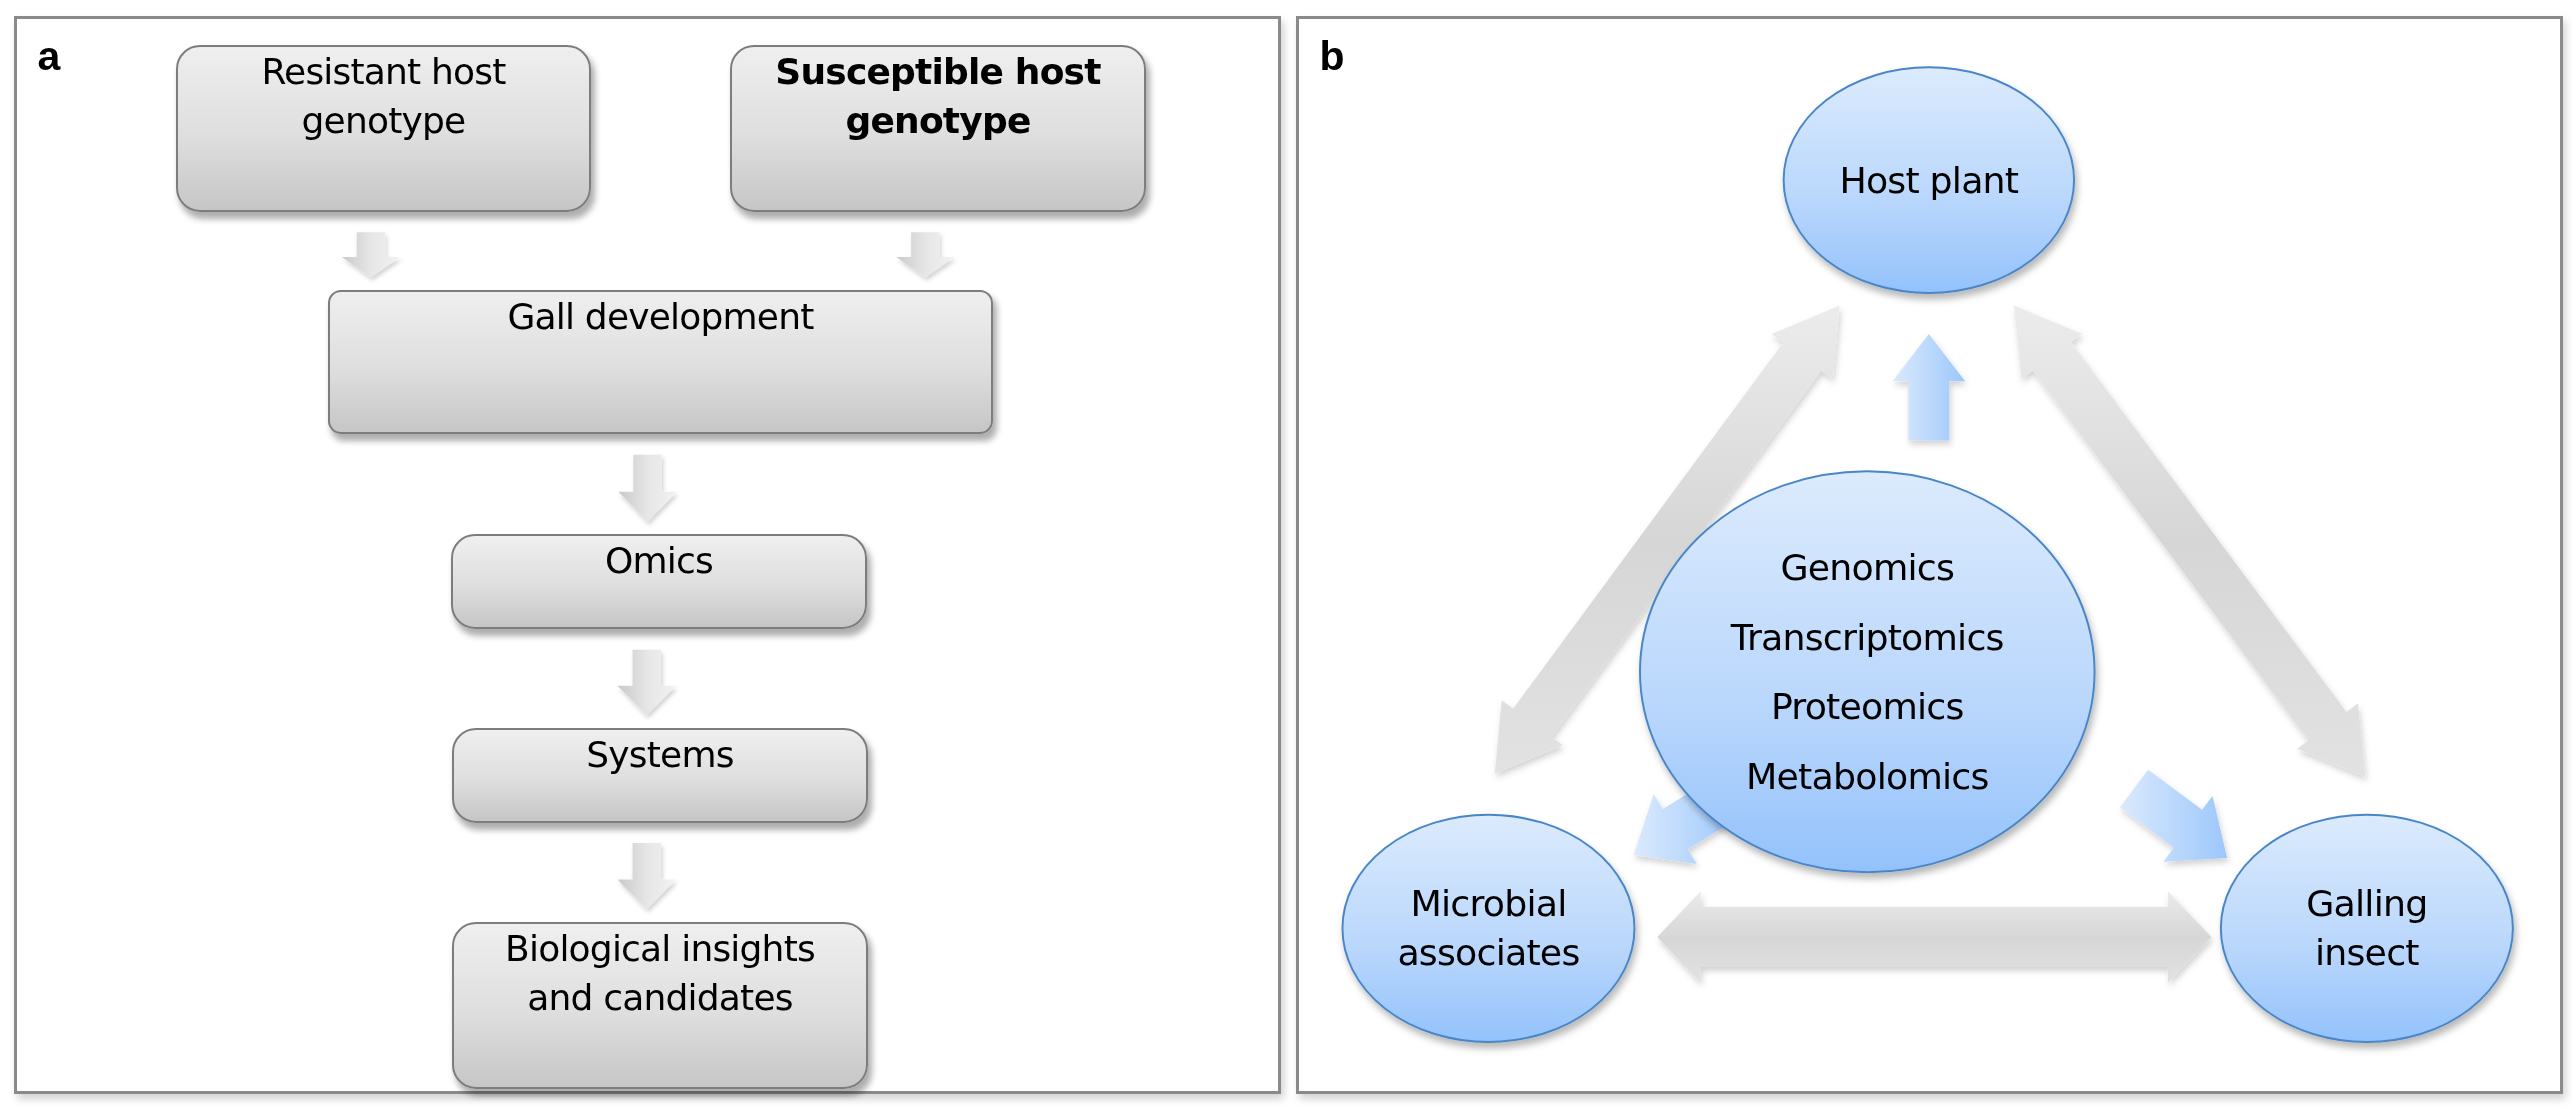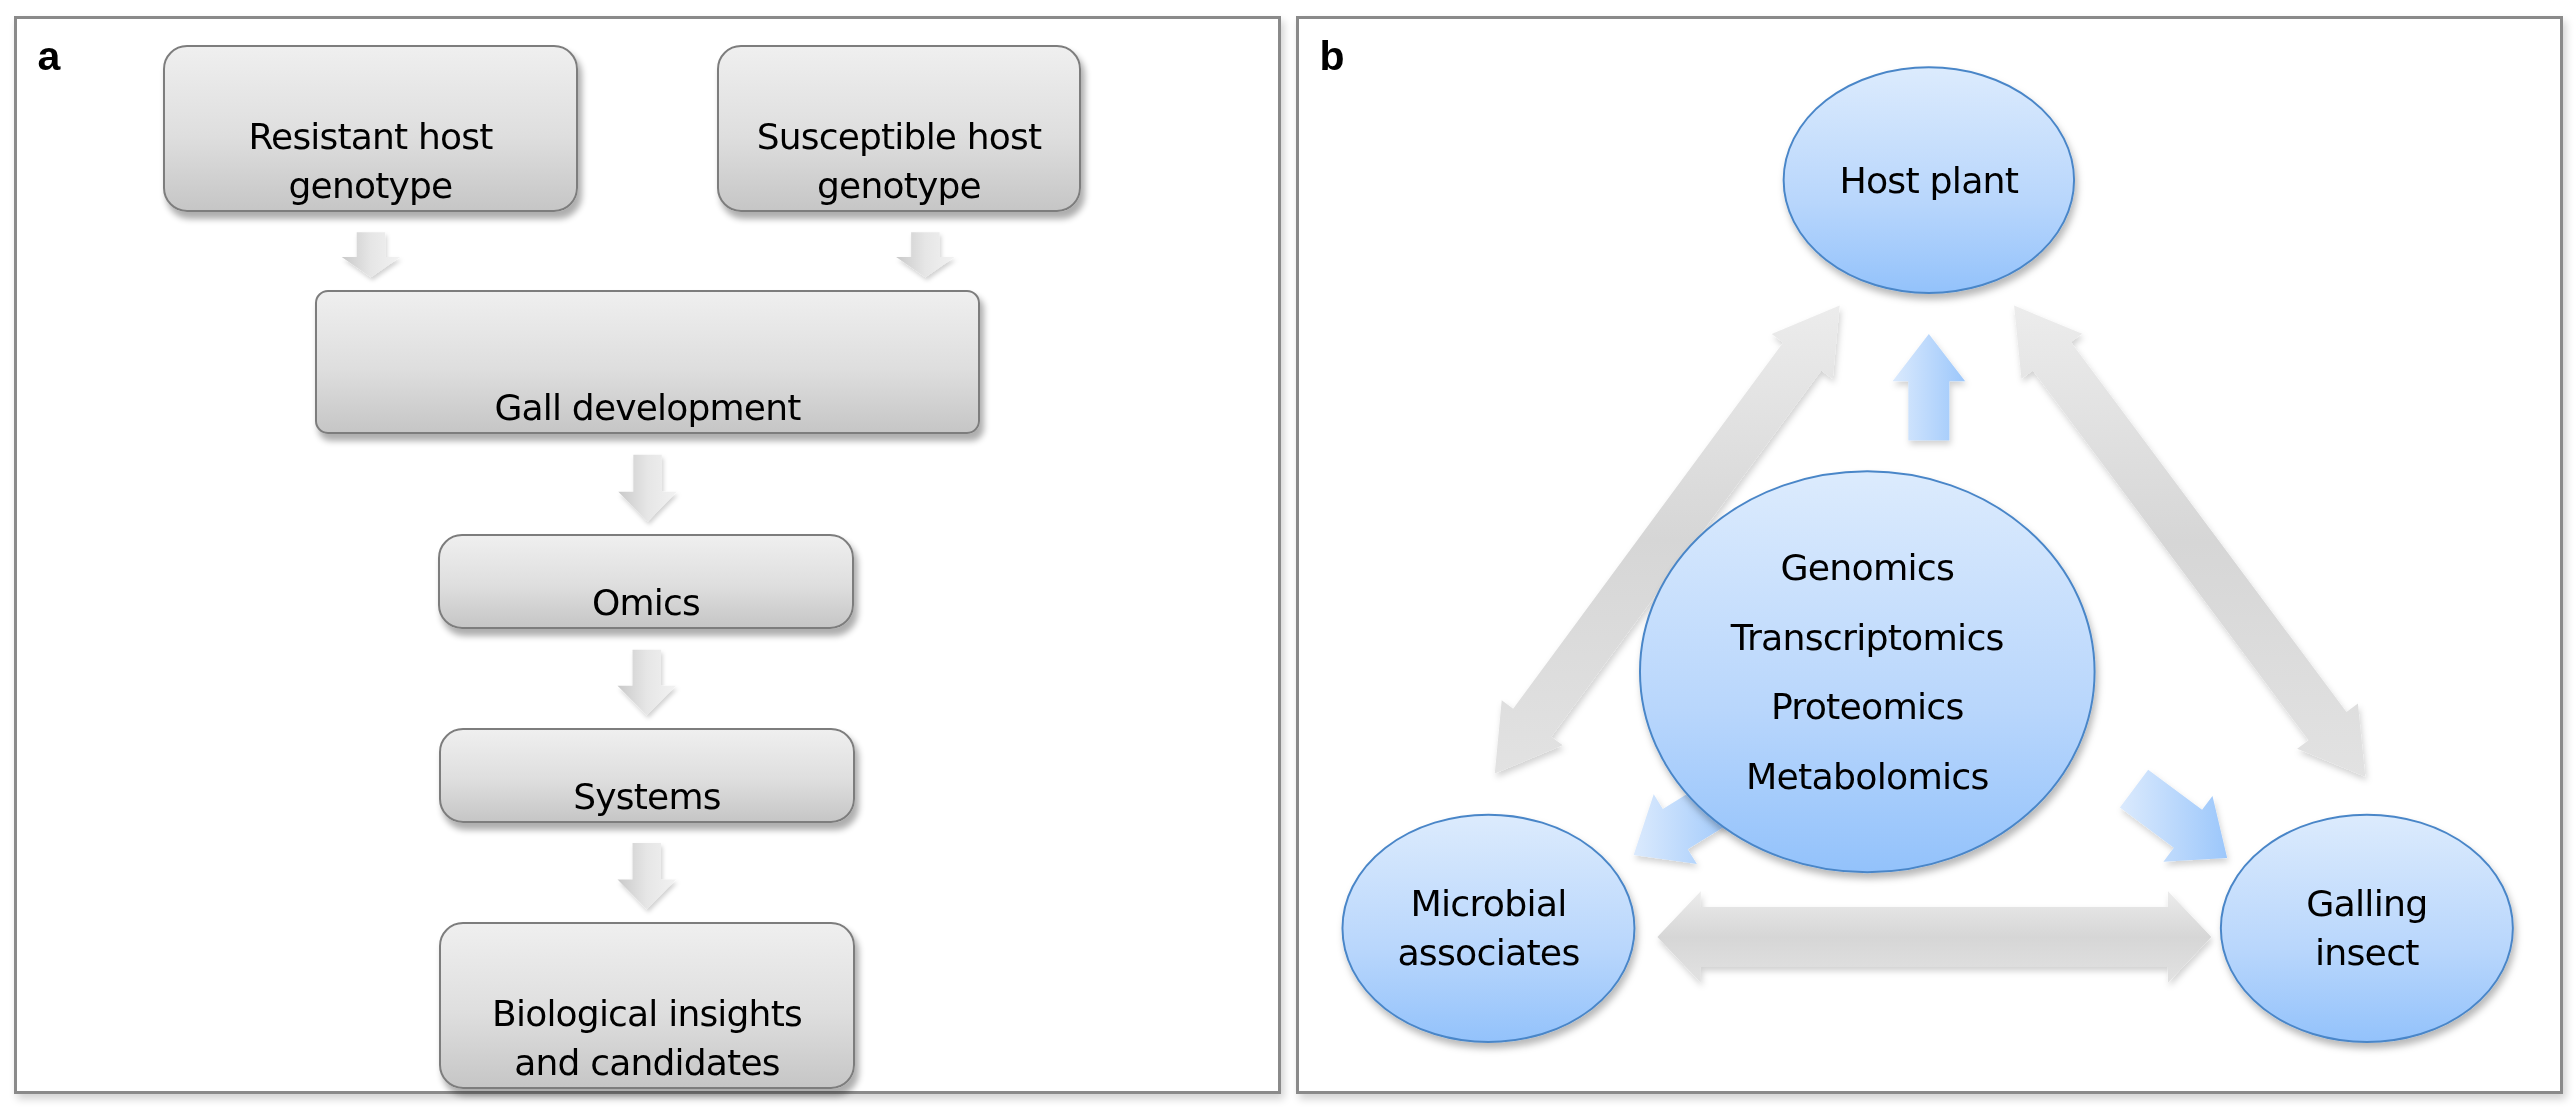--- a/index.html
+++ b/index.html
@@ -7,23 +7,23 @@
          font-family: "DejaVu Sans", "Liberation Sans", sans-serif; }
   .panel { position: absolute; background: #fff; border: 3.2px solid #8a8a8a;
            box-shadow: 3.2px 4.7px 8px rgba(0,0,0,0.18); box-sizing: border-box; }
   #panel-a { left: 14px; top: 16px; width: 1267px; height: 1078px; }
   #panel-b { left: 1296px; top: 16px; width: 1267px; height: 1078px; }
   .panel-label { position: absolute; left: 20.5px; top: 14px; font-weight: bold; font-size: 41px;
                  color: #000; font-family: "Liberation Sans", sans-serif; }
   .box { position: absolute; box-sizing: border-box; border: 2px solid #7d7d7d; border-radius: 24px;
          background: linear-gradient(to bottom, #efefef 0%, #dedede 55%, #c6c6c6 100%);
          box-shadow: 3.2px 6.3px 6.3px rgba(0,0,0,0.32);
-         display: flex; align-items: flex-end; justify-content: center; text-align: center;
+         display: flex; align-items: flex-start; justify-content: center; text-align: center;
          font-family: "DejaVu Sans", sans-serif; font-size: 36px; line-height: 49px; color: #000;
-         letter-spacing: -0.8px; }
+         letter-spacing: -0.8px; margin-left: 13px; }
   .box span { display: block; }
   svg { position: absolute; left: 0; top: 0; }
   .etext { font-family: "DejaVu Sans", sans-serif; font-size: 46px; fill: #000; letter-spacing: -1px; }
 </style>
 </head>
 <body>
 
 <div id="panel-a" class="panel">
   <div class="panel-label">a</div>
 </div>
@@ -52,21 +52,21 @@
              L819.5,1152 L782.5,1114.2 L801.5,1114.2 Z" fill="url(#grayDown)" filter="url(#softShadow)"></path>
     </g>
 </svg>
 
 <div class="box" id="box-resistant" style="left:163px; top:45px; width:415px; height:167px;">
   <div>
       <span>Resistant host</span>
       <span>genotype</span>
     </div>
 </div>
-<div class="box" id="box-susceptible" style="left:717px; top:45px; width:364px; height:167px;">
+<div class="box" id="box-susceptible" style="left:717px; top:45px; width:416px; height:167px;font-weight:bold;">
   <div>
       <span>Susceptible host</span>
       <span>genotype</span>
     </div>
 </div>
 <div class="box" id="box-gall" style="left:315px; top:290px; width:665px; height:144px;border-radius:13px;">
   <div>
       <span>Gall development</span>
     </div>
 </div>

